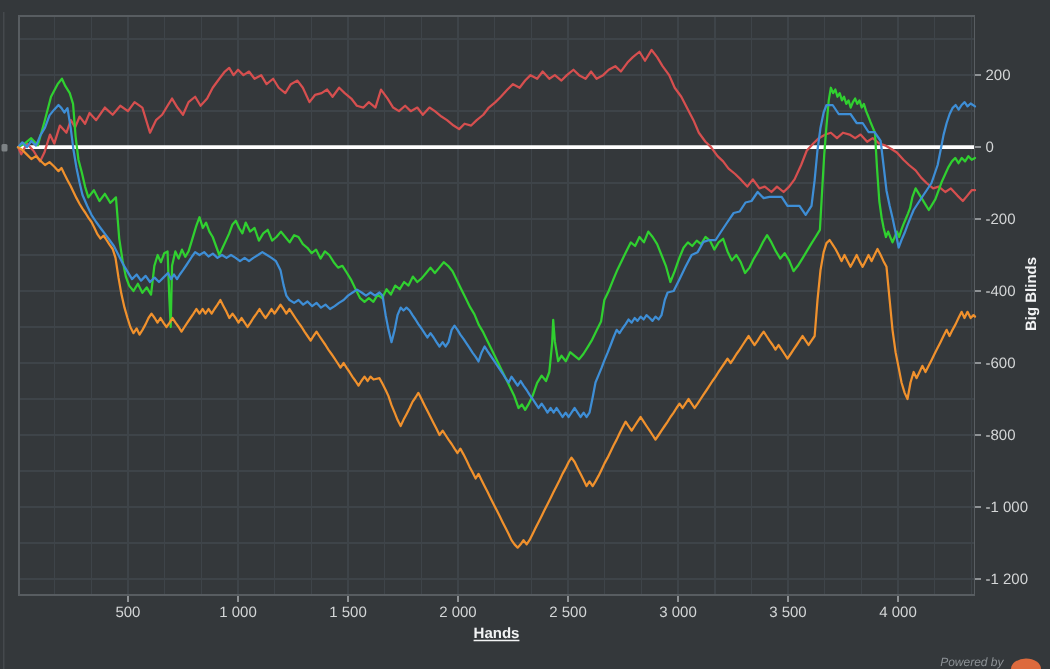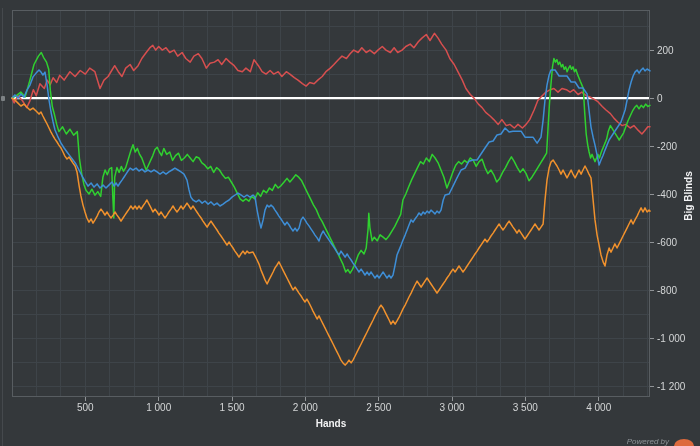--- a/index.html
+++ b/index.html
@@ -1,20 +1,20 @@
 <!DOCTYPE html>
 <html><head>
 <meta charset="utf-8">
 <style>
   html,body{margin:0;padding:0;background:#222;}
   .screen{position:relative;width:700px;height:446px;background:#34383b;overflow:hidden;
           font-family:"Liberation Sans",sans-serif;}
   #chart-svg{position:absolute;left:0;top:0;}
   .axis-title{position:absolute;color:#f2f3f4;font-size:10px;font-weight:bold;white-space:nowrap;}
-  #x-axis-title{left:331px;top:423px;transform:translate(-50%,-50%);}
+  #x-axis-title{left:331px;top:423px;transform:translate(-50%,-50%);text-decoration:underline;}
   #y-axis-title{left:688px;top:196px;transform:translate(-50%,-50%) rotate(-90deg);}
   .window-edge{position:absolute;left:2px;top:8px;bottom:0;width:1px;background:#45494d;}
   .edge-dot{position:absolute;left:1px;top:96px;width:4px;height:5px;background:#7d8285;border-radius:1px;}
   .powered{position:absolute;right:6px;bottom:-3px;height:16px;display:flex;align-items:center;cursor:pointer;}
   .powered-text{color:#8d9296;font-size:8px;}
   .powered-logo{display:inline-block;width:20px;height:14px;margin-left:5px;border-radius:50% 50% 40% 40%;position:relative;top:5px;}
 </style>
 </head>
 <body>
 

